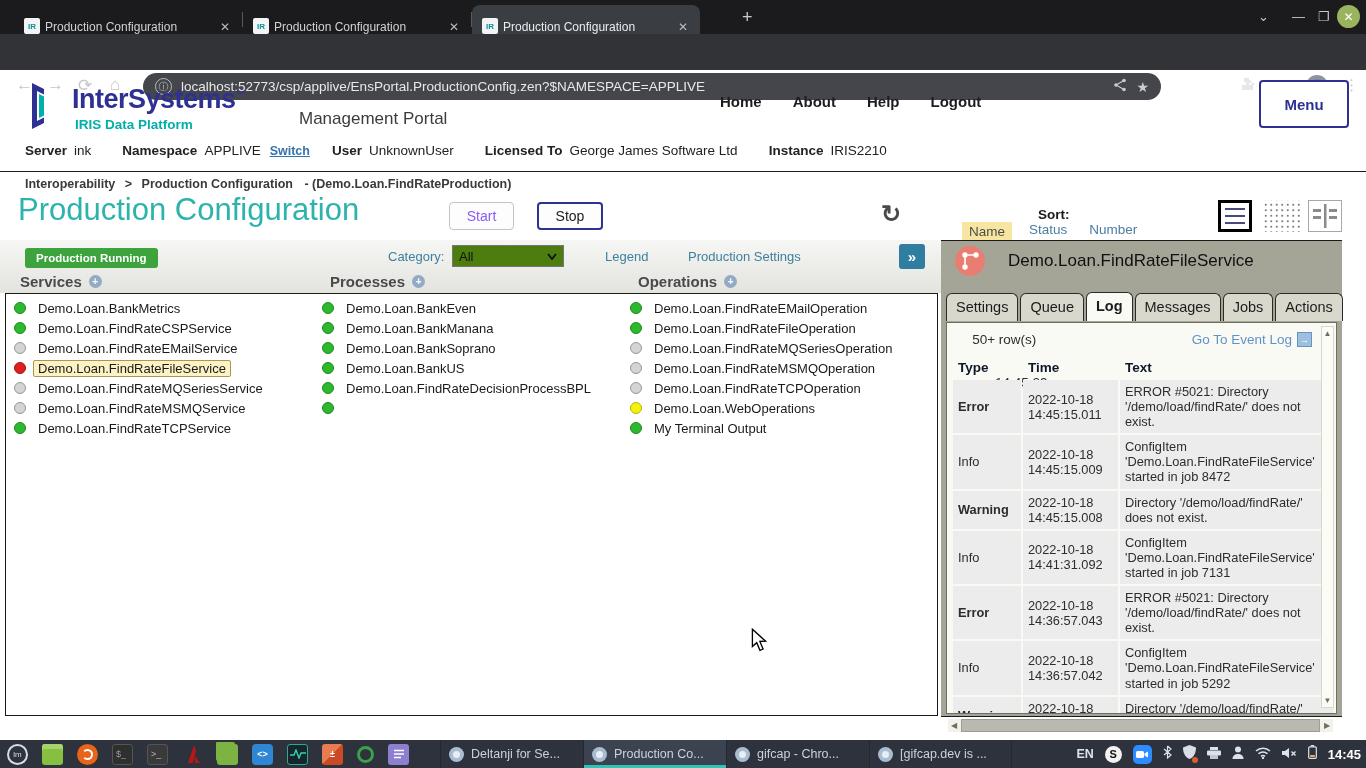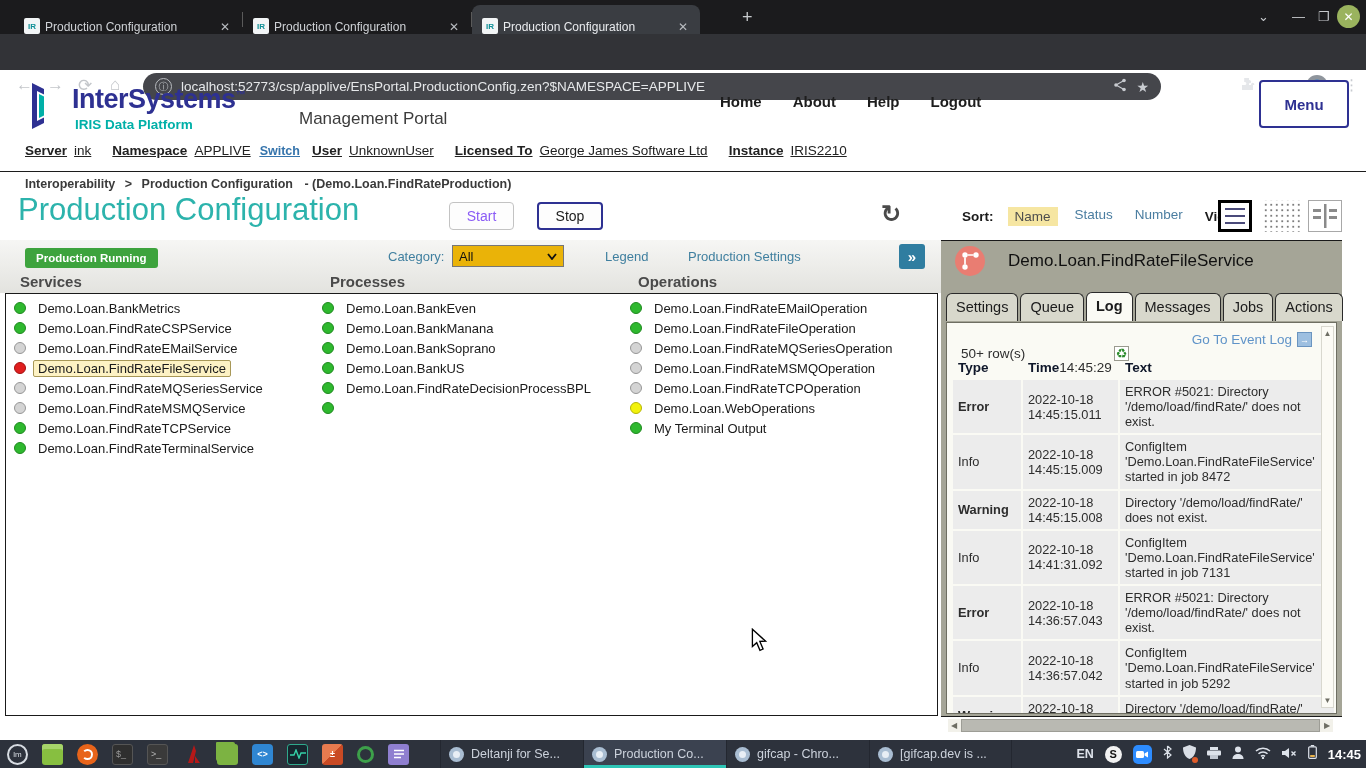--- a/index.html
+++ b/index.html
@@ -36,54 +36,54 @@
 
   
   .brand-navy{color:#2e3192;}
   .brand-teal{color:#00b0a8;}
   #brand-name{left:72px;top:84px;font-size:27px;font-weight:bold;letter-spacing:-0.5px;}
   #brand-sub{left:75px;top:117px;font-size:13.5px;font-weight:bold;}
   #mp-title{left:299px;top:93px;font-size:17px;color:#3c3c3c;margin-top:16px;}
   .hnav{position:absolute;top:93px;font-size:15px;font-weight:bold;color:#1d1d1d;display:flex;gap:31px;}
   #menu-btn{left:1259px;top:80px;width:86px;height:44px;border:2px solid #2e3192;border-radius:4px;
             color:#2e3192;font-size:15px;font-weight:bold;display:flex;align-items:center;justify-content:center;background:#fff;}
-  #inforow{left:25px;top:143px;font-size:13.5px;color:#222;display:flex;gap:12px;white-space:nowrap;text-decoration:underline;}
+  #inforow{left:25px;top:143px;font-size:13.5px;color:#222;display:flex;gap:22px;white-space:nowrap;}
   #inforow b{margin-right:7px;}
   #inforow .switch{color:#3574ac;text-decoration:underline;margin-left:9px;font-weight:bold;font-size:12.5px;}
   #hdiv{left:0;top:171px;width:1366px;height:1px;background:#1c1c1c;}
   #breadcrumb{left:25px;top:177px;font-size:12.5px;font-weight:bold;color:#3a3a3a;}
   #breadcrumb .bc-sep{margin:0 6px;}
   #page-title{left:18px;top:192px;font-size:31px;color:#2cb3ac;}
   .zbtn{position:absolute;top:202px;height:28px;border-radius:4px;display:flex;align-items:center;justify-content:center;
         font-size:14px;background:#fdfdfd;box-sizing:border-box;}
   #btn-start{left:449px;width:65px;border:1px solid #c3c3c3;color:#8b5cf6;}
   #btn-stop{left:537px;width:66px;border:2px solid #2e3192;color:#1c1c1c;}
   #refresh-ico{left:878px;top:201px;width:26px;height:26px;color:#4a4a4a;font-size:24px;line-height:26px;text-align:center;font-weight:bold;}
-  #sortrow{left:962px;top:207px;font-size:13.5px;display:flex;align-items:center;}
+  #sortrow{left:962px;top:207px;font-size:13.5px;display:flex;align-items:center;flex-direction:column;}
   #sortrow .lbl{font-weight:bold;color:#1a1a1a;margin-right:14px;}
   .sort-opt{color:#4a7da0;margin-right:22px;}
   .sort-opt.active{background:#f6e6a2;color:#4d4d4d;padding:2px 7px;margin-right:17px;}
   .view-ico{position:absolute;top:200px;width:34px;height:32px;background:#fff;box-sizing:border-box;}
   #view-list{left:1218px;border:3px solid #000;}
   #view-list::before{content:"";position:absolute;inset:5px 4px;
       background:repeating-linear-gradient(#4a4a7a 0 2.5px,transparent 2.5px 7px);}
   #view-grid{left:1262px;width:40px;background-image:radial-gradient(#7d7d7d 1.3px,transparent 1.4px);background-size:5.5px 5.5px;background-position:1px 2px;}
   #view-split{left:1308px;border:1px solid #a8a8a8;}
 
   
   #band{left:0;top:240px;width:941px;height:53px;background:linear-gradient(#f6f6f4,#e3e3df);}
   #badge{left:25px;top:248px;background:#3da33d;color:#fff;font-size:11.5px;font-weight:bold;
          padding:4px 11px;border-radius:3px;}
   #cat-label{left:388px;top:249px;font-size:13px;color:#3f7f9f;}
-  #cat-select{left:452px;top:245px;width:112px;height:22px;background:#eab308;border:1px solid #767676;
+  #cat-select{left:452px;top:245px;width:112px;height:22px;background:#4d7c0f;border:1px solid #767676;
               font-size:13px;color:#111;display:flex;align-items:center;padding:0 6px;box-sizing:border-box;justify-content:space-between;}
   .ribbon-link{position:absolute;top:249px;font-size:13px;color:#3f7f9f;}
   #expand-btn{left:899px;top:244px;width:26px;height:25px;background:#2f7da0;color:#fff;border-radius:3px;
               font-size:15px;font-weight:bold;display:flex;align-items:center;justify-content:center;}
-  .colhead{position:absolute;top:273px;font-size:15px;font-weight:bold;color:#4a4a4a;display:flex;align-items:center;gap:7px;flex-direction:column;}
+  .colhead{position:absolute;top:273px;font-size:15px;font-weight:bold;color:#4a4a4a;display:flex;align-items:center;gap:7px;}
   .plus-ico{width:13px;height:13px;border-radius:50%;background:#93aac4;color:#fff;font-size:10px;font-weight:bold;
             display:flex;align-items:center;justify-content:center;}
 
   
   #mainbox{left:5px;top:293px;width:933px;height:423px;border:1px solid #1a1a1a;background:#fff;box-sizing:border-box;}
   .col{position:absolute;top:298px;width:305px;}
   .item-row{height:20px;display:flex;align-items:center;font-size:13px;color:#1a1a1a;}
   .dot{width:12px;height:12px;border-radius:50%;flex:0 0 auto;box-sizing:border-box;}
   .dot.green{background:#2eb82e;border:1px solid #1f8a1f;}
   .dot.gray{background:#d4d4d4;border:1px solid #979797;}
@@ -96,21 +96,21 @@
   #panel{left:941px;top:240px;width:401px;height:477px;background:#a5a597;border-top:1px solid #1a1a1a;
          border-bottom:1px solid #1a1a1a;box-sizing:border-box;}
   #panel-icon{left:955px;top:246px;width:30px;height:30px;border-radius:50%;background:#e97d72;}
   #panel-title{left:1008px;top:251px;font-size:17px;color:#101010;white-space:nowrap;}
   #ptabs{left:946px;top:292px;display:flex;align-items:flex-end;}
   .ptab{background:#d8d8cc;border:1px solid #2a2a2a;border-bottom:none;border-radius:6px 6px 0 0;
         padding:5px 9px 6px;font-size:14.5px;color:#1c1c1c;margin-right:2px;position:relative;}
   .ptab.active{background:#fafaf4;font-weight:bold;padding-bottom:7px;z-index:3;}
   #pcontent{left:946px;top:322px;width:391px;height:392px;background:#fafaf4;border:1px solid #6e6e62;
             box-sizing:border-box;overflow:hidden;z-index:2;}
-  #loghead{position:absolute;left:14px;top:9px;font-size:13.5px;color:#2e2e2e;display:flex;align-items:center;}
+  #loghead{position:absolute;left:14px;top:9px;font-size:13.5px;color:#2e2e2e;display:flex;align-items:center;flex-direction:column;}
   #log-time{margin-left:34px;margin-top:28px;}
   .recycle{color:#2a8a2a;font-size:13px;border:1px solid #9a9a8e;background:#fff;padding:0 1px;margin-left:2px;line-height:13px;}
   #eventlog-link{position:absolute;right:24px;top:9px;font-size:13.5px;color:#5f93c8;display:flex;gap:5px;align-items:center;}
   .golink-ico{width:13px;height:13px;background:#9dbfe0;border:1px solid #6a94c0;color:#fff;font-size:9px;
               display:flex;align-items:center;justify-content:center;}
   #logtable{position:absolute;left:4px;top:32px;border-collapse:separate;border-spacing:2px;}
   #logtable th{font-size:13.5px;color:#0f172a;text-align:left;padding:3px 5px;font-weight:bold;}
   #logtable td{background:#ececec;font-size:12.8px;color:#2d2d2d;padding:4px 5px;vertical-align:middle;line-height:1.18;}
   #logtable .c-type{width:60px;}
   #logtable .c-time{width:88px;}
@@ -328,24 +328,20 @@
       <div class="item-row">
         <span class="dot gray"></span>
         <span class="item-label">Demo.Loan.FindRateMSMQService</span>
       </div>
 
       <div class="item-row">
         <span class="dot green"></span>
         <span class="item-label">Demo.Loan.FindRateTCPService</span>
       </div>
 
-      <div class="item-row">
-        <span class="dot green"></span>
-        <span class="item-label">Demo.Loan.FindRateTerminalService</span>
-      </div>
     </div>
   <div class="col" style="left:322px">
 
       <div class="item-row">
         <span class="dot green"></span>
         <span class="item-label">Demo.Loan.BankEven</span>
       </div>
 
       <div class="item-row">
         <span class="dot green"></span>

